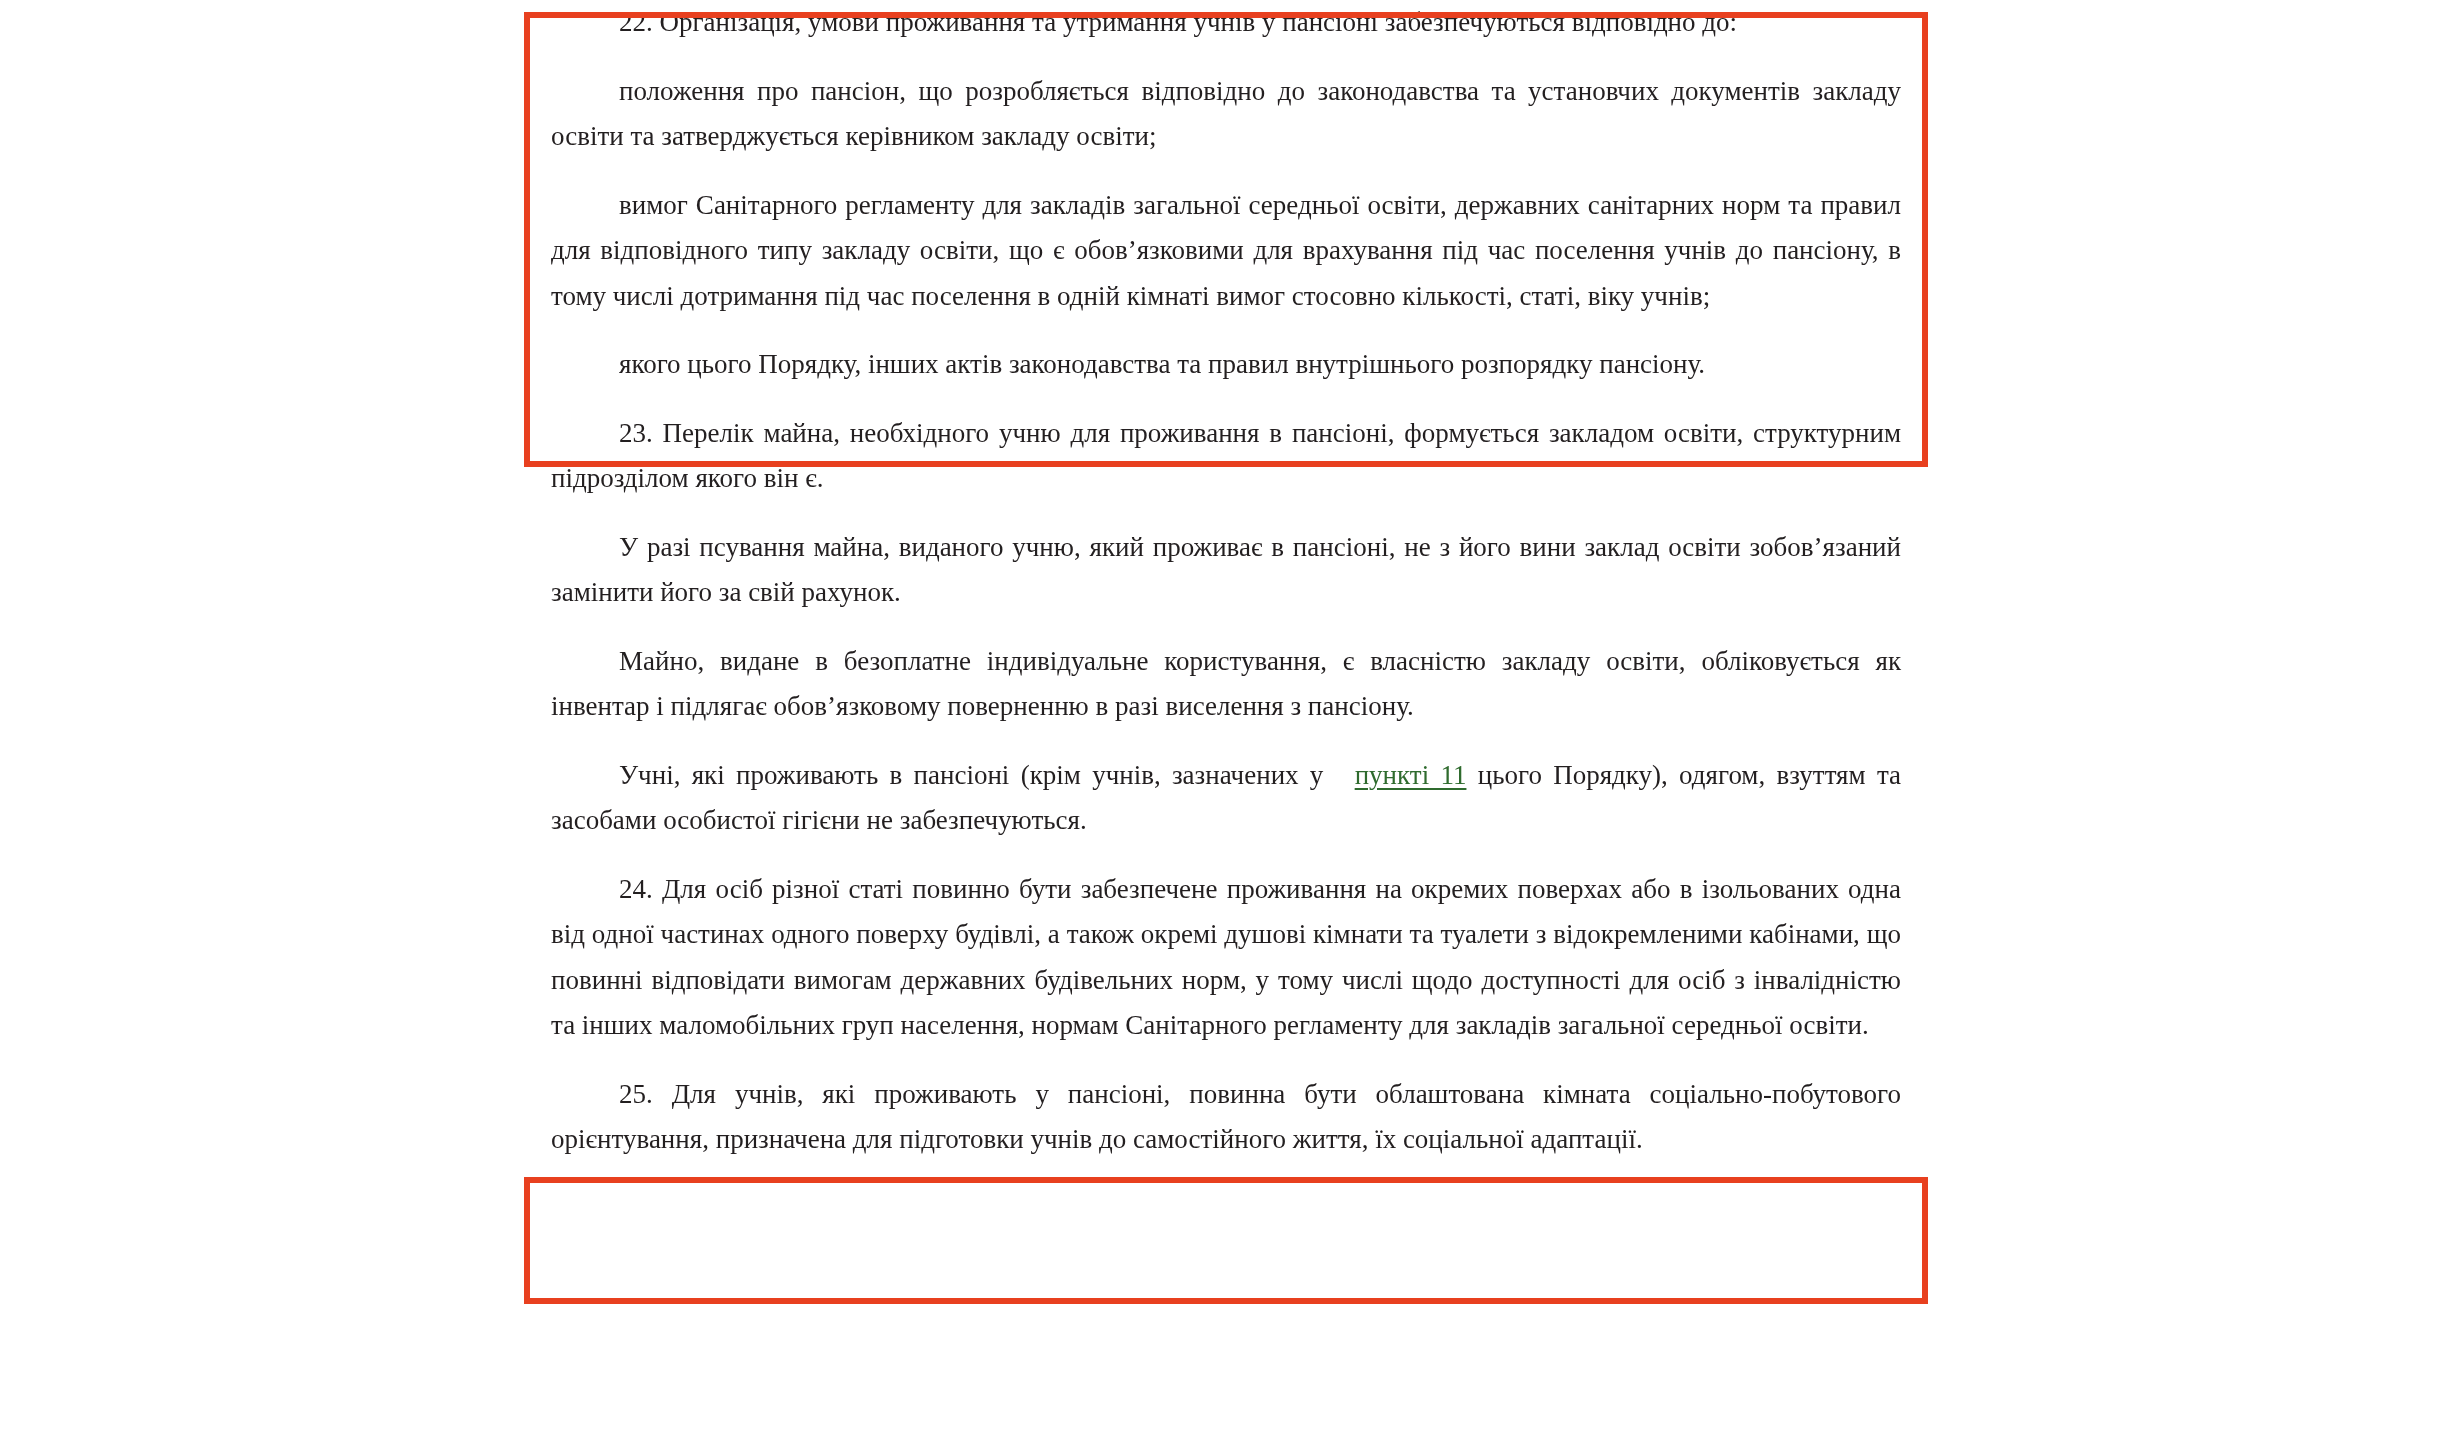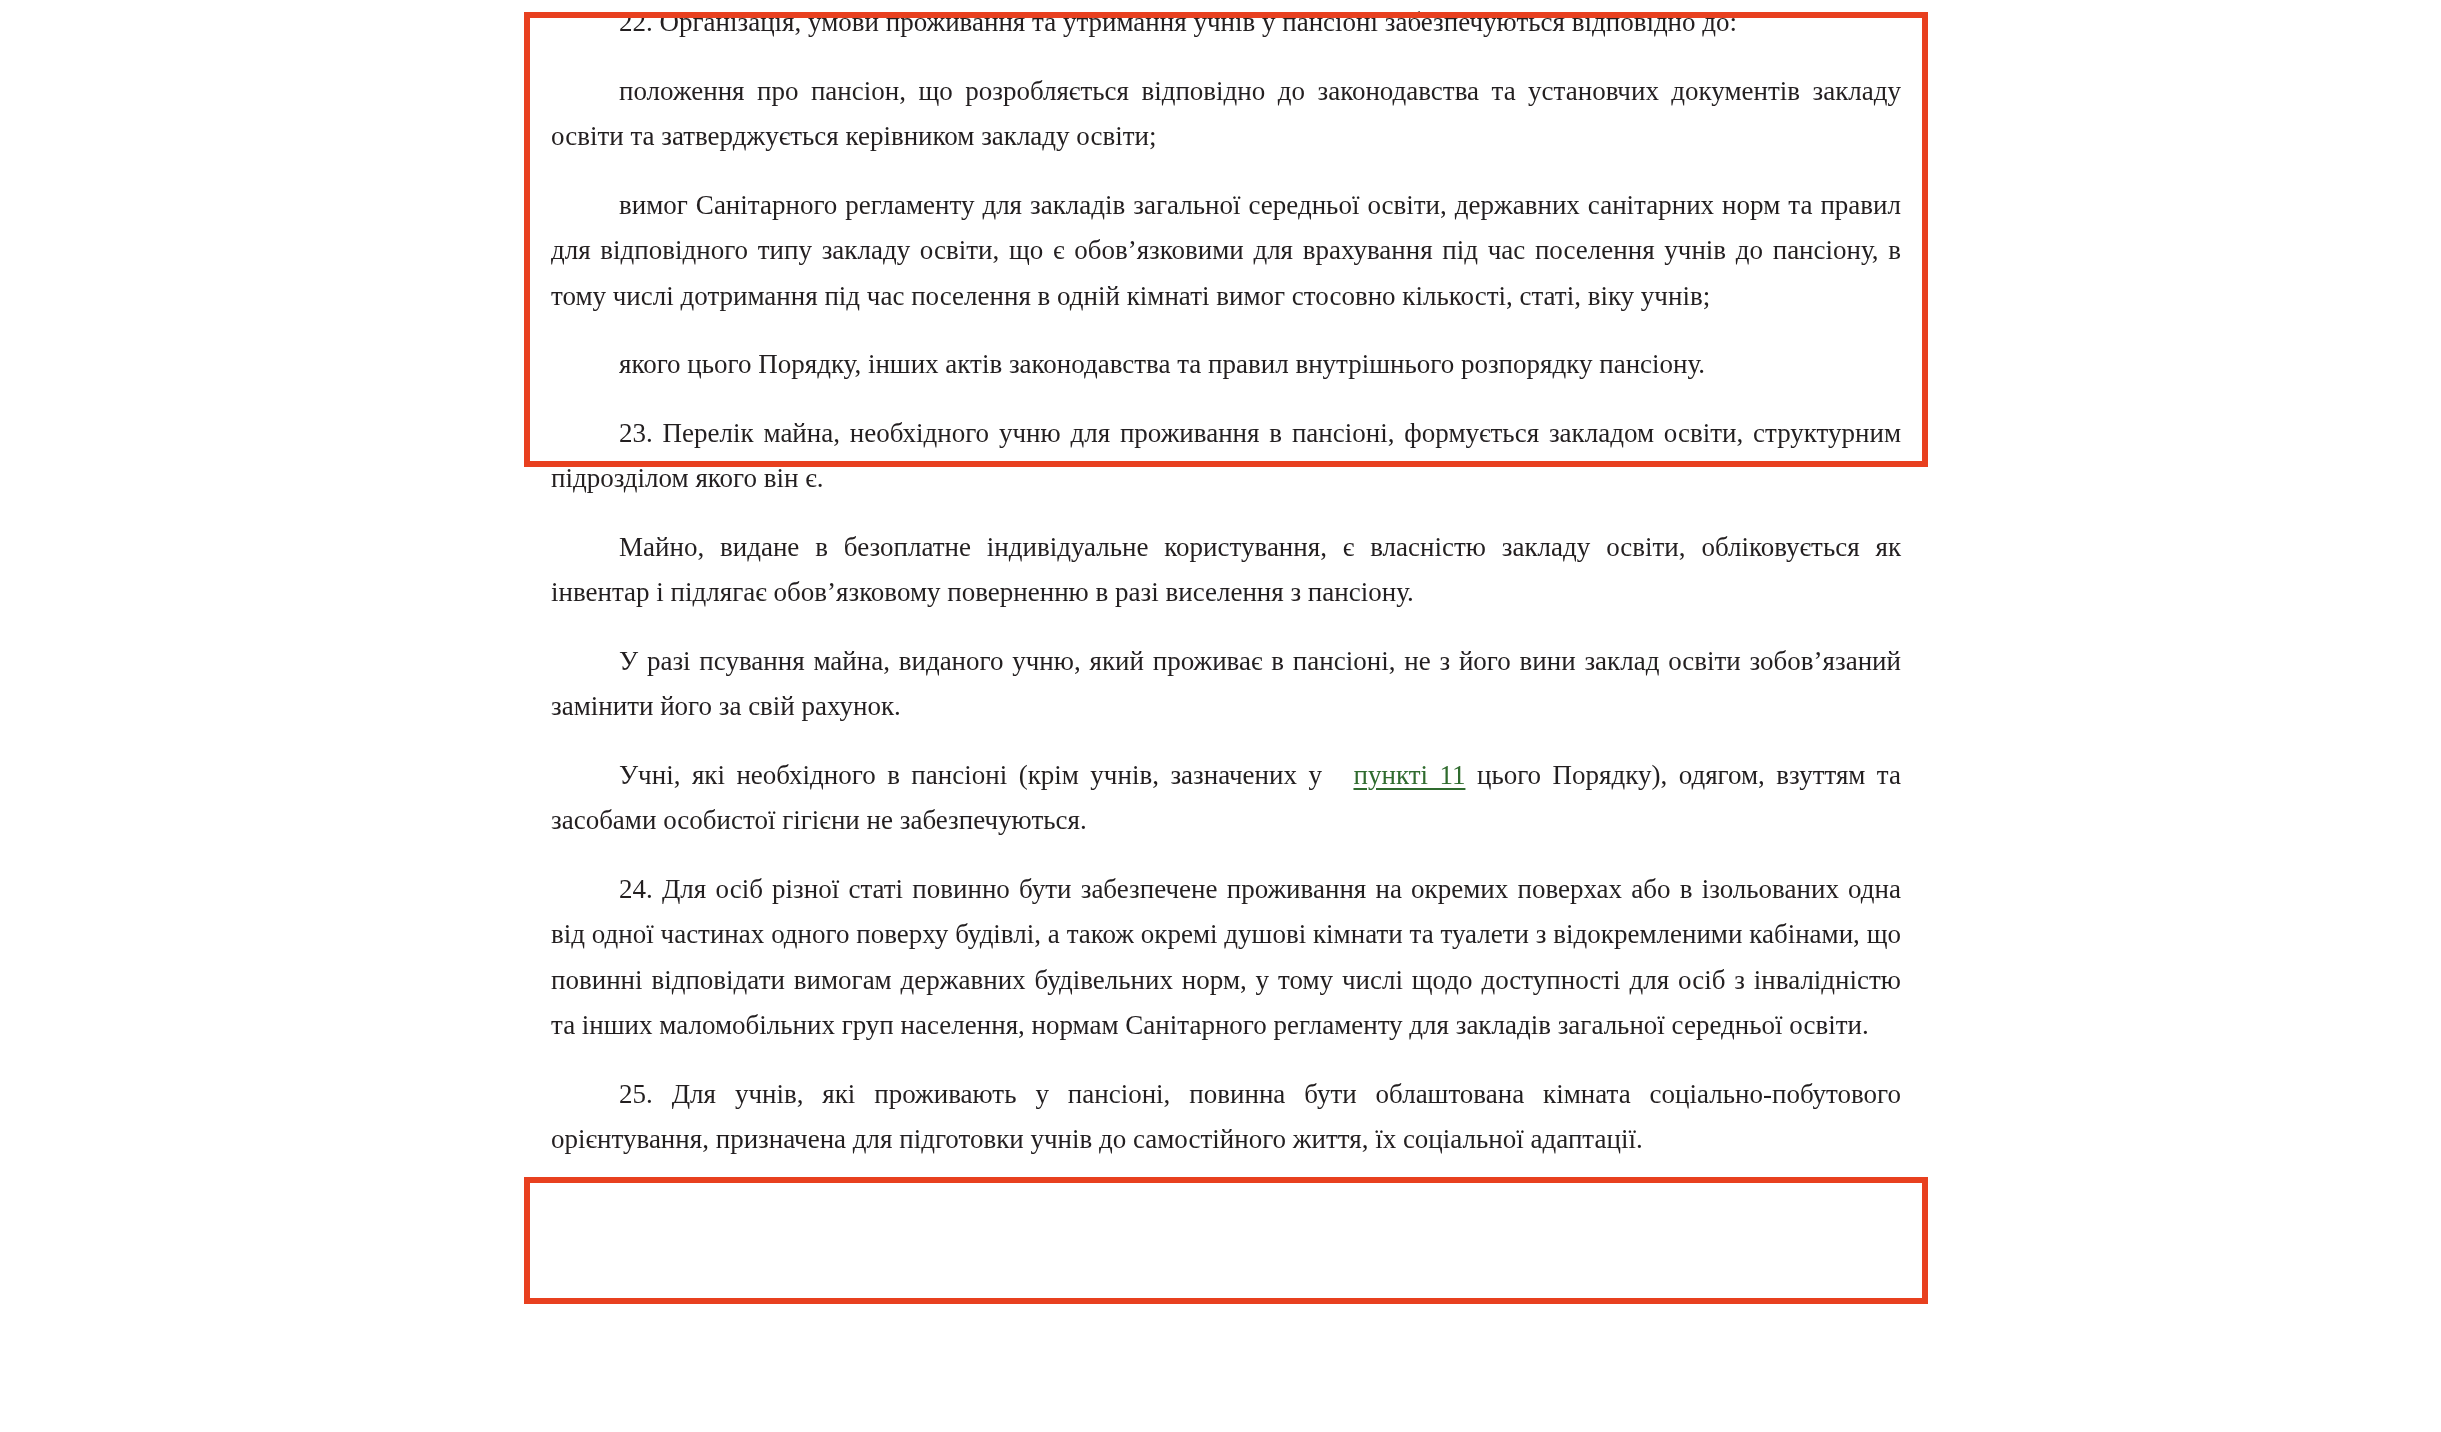--- a/index.html
+++ b/index.html
@@ -96,26 +96,26 @@
 
     <p class="para">положення про пансіон, що розробляється відповідно до законодавства та установчих документів закладу освіти та затверджується керівником закладу освіти;</p>
 
     <p class="para">вимог Санітарного регламенту для закладів загальної середньої освіти, державних санітарних норм та правил для відповідного типу закладу освіти, що є обов’язковими для врахування під час поселення учнів до пансіону, в тому числі дотримання під час поселення в одній кімнаті вимог стосовно кількості, статі, віку учнів;</p>
 
     <p class="para">якого цього Порядку, інших актів законодавства та правил внутрішнього розпорядку пансіону.</p>
 
     <p class="para">23. Перелік майна, необхідного учню для проживання в пансіоні, формується закладом освіти, структурним підрозділом якого він є.</p>
 
 
+    <p class="para">У разі псування майна, виданого учню, який проживає в пансіоні, не з його вини заклад освіти зобов’язаний замінити його за свій рахунок.</p>
+
     <p class="para">Майно, видане в безоплатне індивідуальне користування, є власністю закладу освіти, обліковується як інвентар і підлягає обов’язковому поверненню в разі виселення з пансіону.</p>
 
-    <p class="para">У разі псування майна, виданого учню, який проживає в пансіоні, не з його вини заклад освіти зобов’язаний замінити його за свій рахунок.</p>
-
     <p class="para">
-      <span>Учні, які необхідного в пансіоні (крім учнів, зазначених у </span><a class="doc-link" href="#">пункті 11</a><span> цього Порядку), одягом, взуттям та засобами особистої гігієни не забезпечуються.</span>
+      <span>Учні, які проживають в пансіоні (крім учнів, зазначених у </span><a class="doc-link" href="#">пункті 11</a><span> цього Порядку), одягом, взуттям та засобами особистої гігієни не забезпечуються.</span>
     </p>
 
     <p class="para">24. Для осіб різної статі повинно бути забезпечене проживання на окремих поверхах або в ізольованих одна від одної частинах одного поверху будівлі, а також окремі душові кімнати та туалети з відокремленими кабінами, що повинні відповідати вимогам державних будівельних норм, у тому числі щодо доступності для осіб з інвалідністю та інших маломобільних груп населення, нормам Санітарного регламенту для закладів загальної середньої освіти.</p>
 
     <p class="para">25. Для учнів, які проживають у пансіоні, повинна бути облаштована кімната соціально-побутового орієнтування, призначена для підготовки учнів до самостійного життя, їх соціальної адаптації.</p>
 
   </div>
 
   <div class="redbox" id="redbox-1"></div>
 

